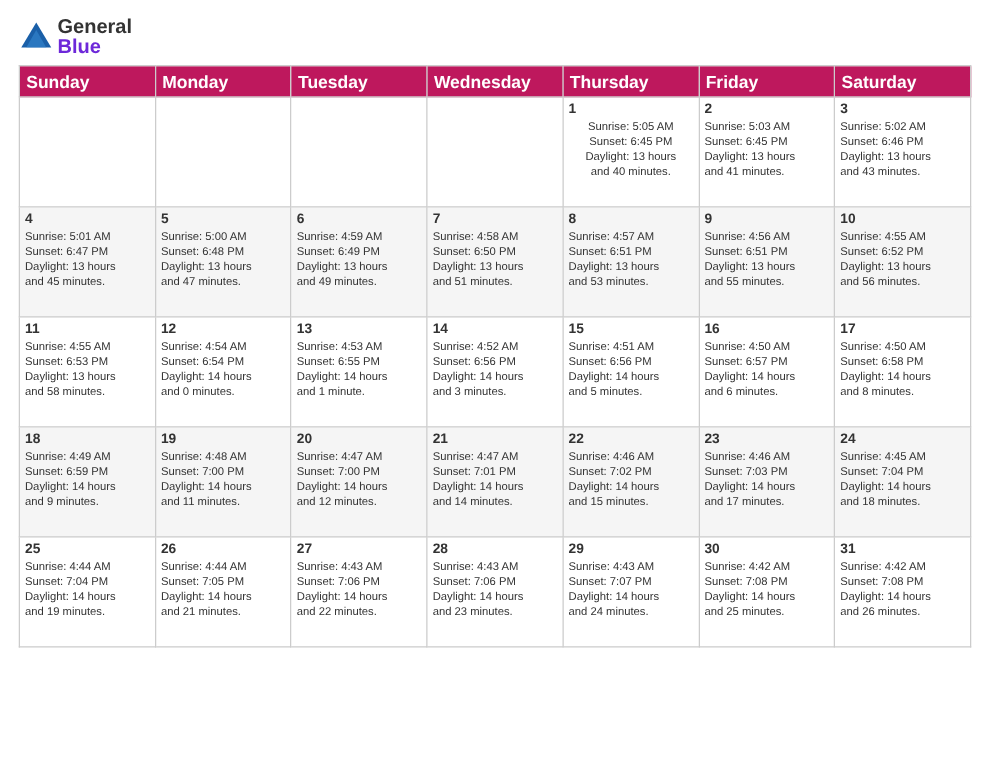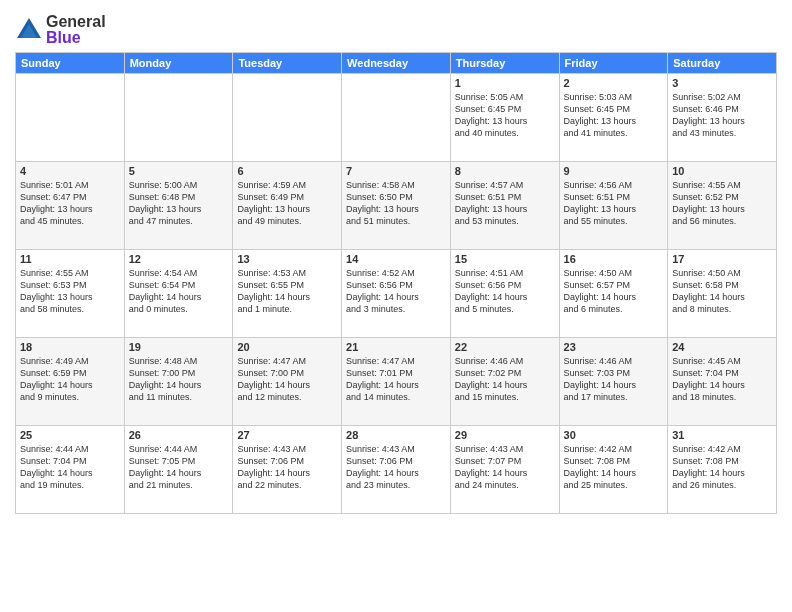--- a/index.html
+++ b/index.html
@@ -58,23 +58,23 @@
     .location-title {
       font-size: 14px;
       color: #555;
     }
     .calendar-table {
       width: 100%;
       border-collapse: collapse;
       table-layout: fixed;
     }
     .calendar-table thead tr th {
-      background-color: #3b82f6;
+      background-color: #be185d;
       color: #fff;
-      font-size: 11px;
+      font-size: 14px;
       font-weight: bold;
       text-align: left;
       padding: 4px 5px;
       border: 1px solid #ccc;
     }
     .calendar-table tbody tr td {
       border: 1px solid #ccc;
       vertical-align: top;
       padding: 3px 4px;
       height: 88px;
@@ -130,21 +130,21 @@
         </tr>
     </thead>
     <tbody id="calendar-body">
     <tr>
           <td class="empty-cell"></td>
           <td class="empty-cell"></td>
           <td class="empty-cell"></td>
           <td class="empty-cell"></td>
           <td>
             <span class="day-number">1</span>
-            <div class="day-info" style="white-space: pre-line;">Sunrise: 5:05 AM
+            <div class="day-info" style="white-space: pre-line; text-align: center;">Sunrise: 5:05 AM
 Sunset: 6:45 PM
 Daylight: 13 hours
 and 40 minutes.</div>
           </td>
           <td>
             <span class="day-number">2</span>
             <div class="day-info" style="white-space: pre-line;">Sunrise: 5:03 AM
 Sunset: 6:45 PM
 Daylight: 13 hours
 and 41 minutes.</div>

